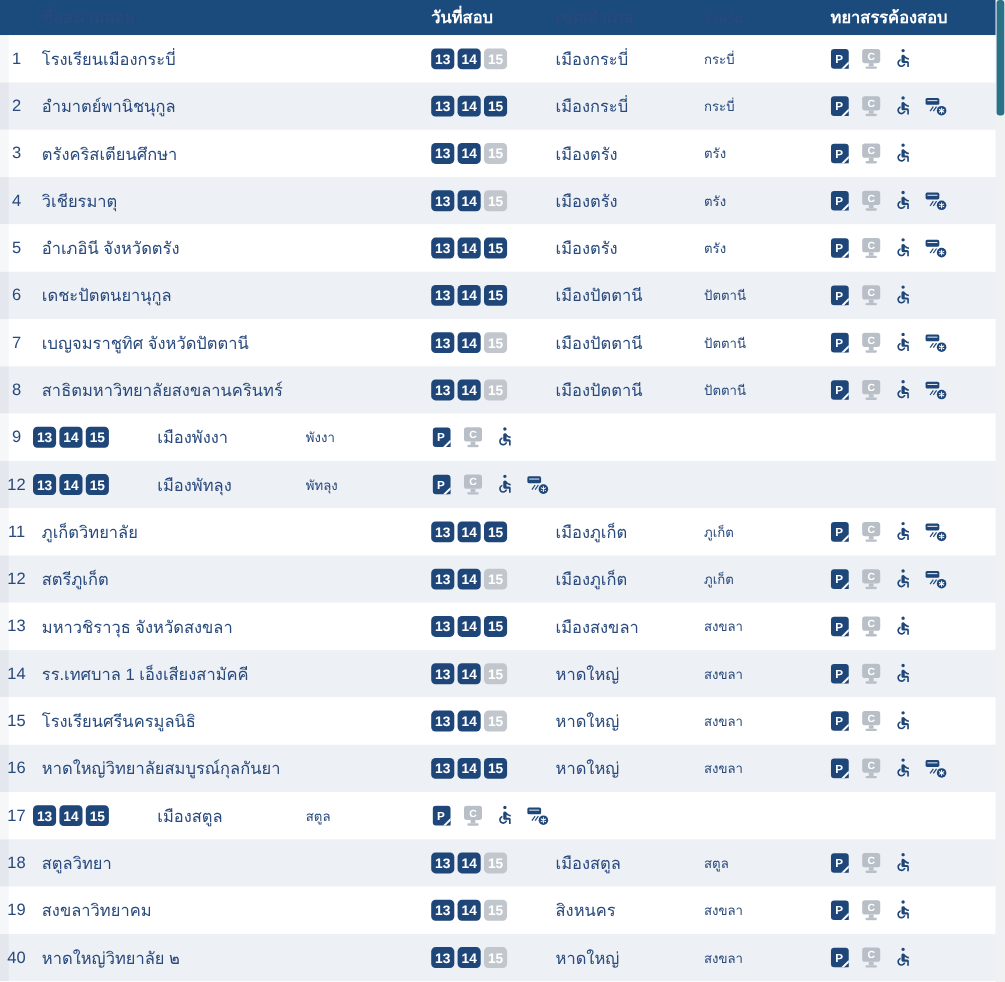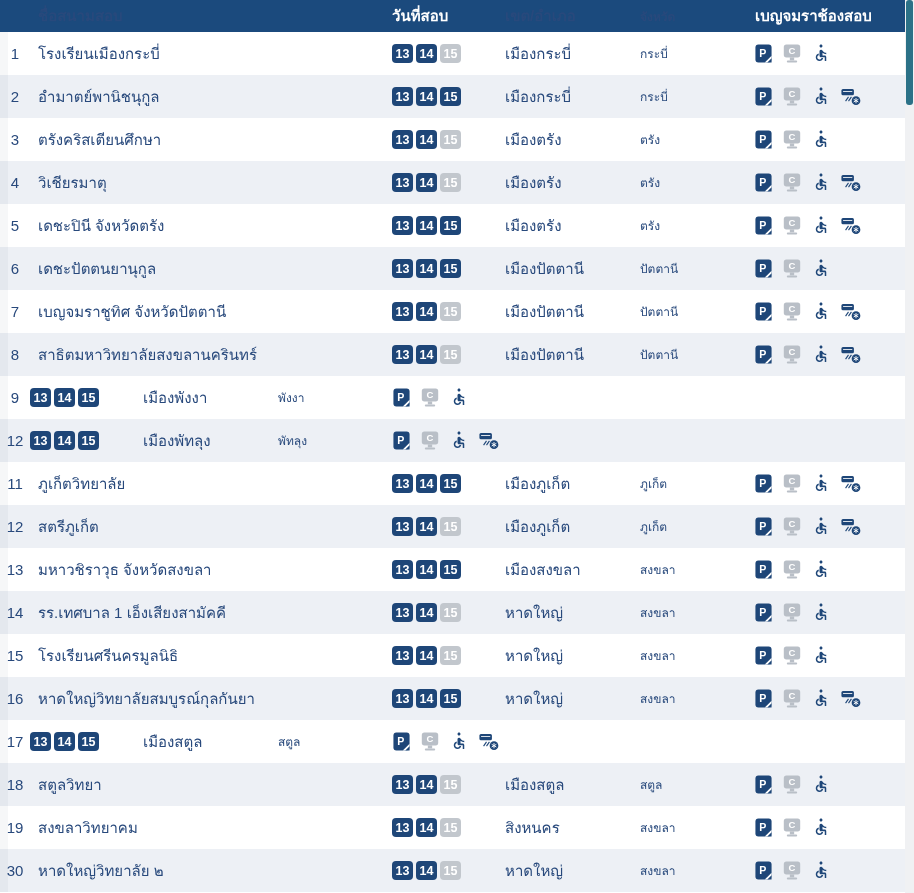--- a/index.html
+++ b/index.html
@@ -46,21 +46,21 @@
 
   <div class="header-row" style="background: rgb(27, 74, 125);">
     <div class="col-no"></div>
     <div class="col-name"><span>ชื่อสนามสอบ</span></div>
     <div class="col-dates">
         <span>วันที่สอบ</span>
       </div>
     <div class="col-district"><span>เขต/อำเภอ</span></div>
     <div class="col-province"><span>จังหวัด</span></div>
     <div class="col-icons">
-        <span>เบญจมราช้องสอบ</span>
+        <span>ทยาสรรค้องสอบ</span>
       </div>
   </div>
 
   <div class="table-body">
   <div class="row">
     <div class="col-no"><span>1</span></div>
     <div class="col-name"><span>โรงเรียนเมืองกระบี่</span></div>
     <div class="col-dates">
       <span class="badge">13</span>
       <span class="badge">14</span>
@@ -233,21 +233,21 @@
           <line x1="12.5" y1="11.5" x2="9" y2="16.5" stroke="currentColor" stroke-width="1.3"></line>
           <circle cx="18" cy="16" r="5.2" fill="currentColor"></circle>
           <path d="M18 12.8v6.4M15.2 14.4l5.6 3.2M20.8 14.4l-5.6 3.2" stroke="#ffffff" stroke-width="1.1" fill="none"></path>
         </svg>
       </span>
     </div>
   </div>
 
   <div class="row">
     <div class="col-no"><span>5</span></div>
-    <div class="col-name"><span>เดชะปินี จังหวัดตรัง</span></div>
+    <div class="col-name"><span>อำเภอินี จังหวัดตรัง</span></div>
     <div class="col-dates">
       <span class="badge">13</span>
       <span class="badge">14</span>
       <span class="badge">15</span>
     </div>
     <div class="col-district"><span>เมืองตรัง</span></div>
     <div class="col-province"><span>ตรัง</span></div>
     <div class="col-icons">
       <span class="icon" style="color: rgb(30, 70, 120);">
         <svg width="17" height="19" viewBox="0 0 20 22">
@@ -904,21 +904,21 @@
           <line x1="9" y1="11.5" x2="5.5" y2="16.5" stroke="currentColor" stroke-width="1.3"></line>
           <line x1="12.5" y1="11.5" x2="9" y2="16.5" stroke="currentColor" stroke-width="1.3"></line>
           <circle cx="18" cy="16" r="5.2" fill="currentColor"></circle>
           <path d="M18 12.8v6.4M15.2 14.4l5.6 3.2M20.8 14.4l-5.6 3.2" stroke="#ffffff" stroke-width="1.1" fill="none"></path>
         </svg>
       </span>
     </div>
   </div>
 
   <div class="row striped">
-    <div class="col-no"><span>30</span></div>
+    <div class="col-no"><span>40</span></div>
     <div class="col-name"><span>หาดใหญ่วิทยาลัย ๒</span></div>
     <div class="col-dates">
       <span class="badge">13</span>
       <span class="badge">14</span>
       <span class="badge inactive">15</span>
     </div>
     <div class="col-district"><span>หาดใหญ่</span></div>
     <div class="col-province"><span>สงขลา</span></div>
     <div class="col-icons">
       <span class="icon" style="color: rgb(30, 70, 120);">

